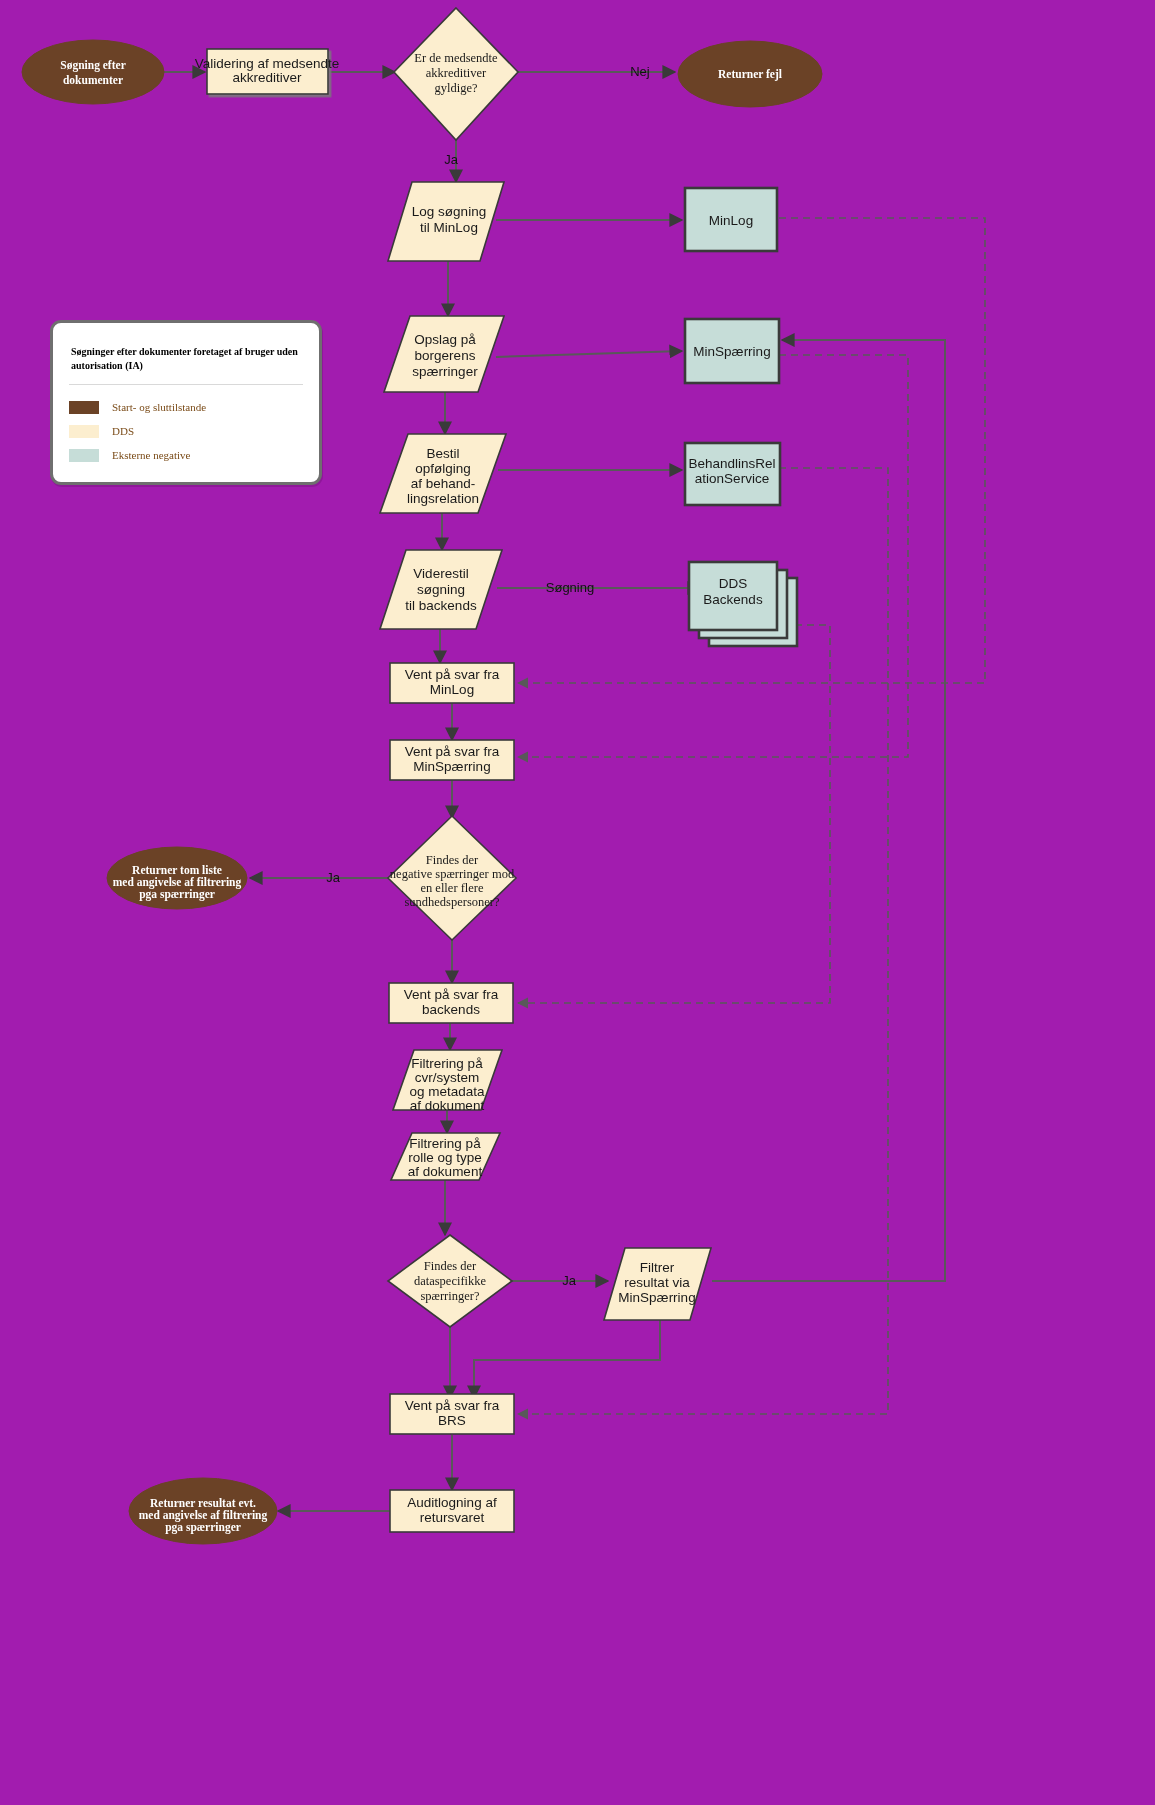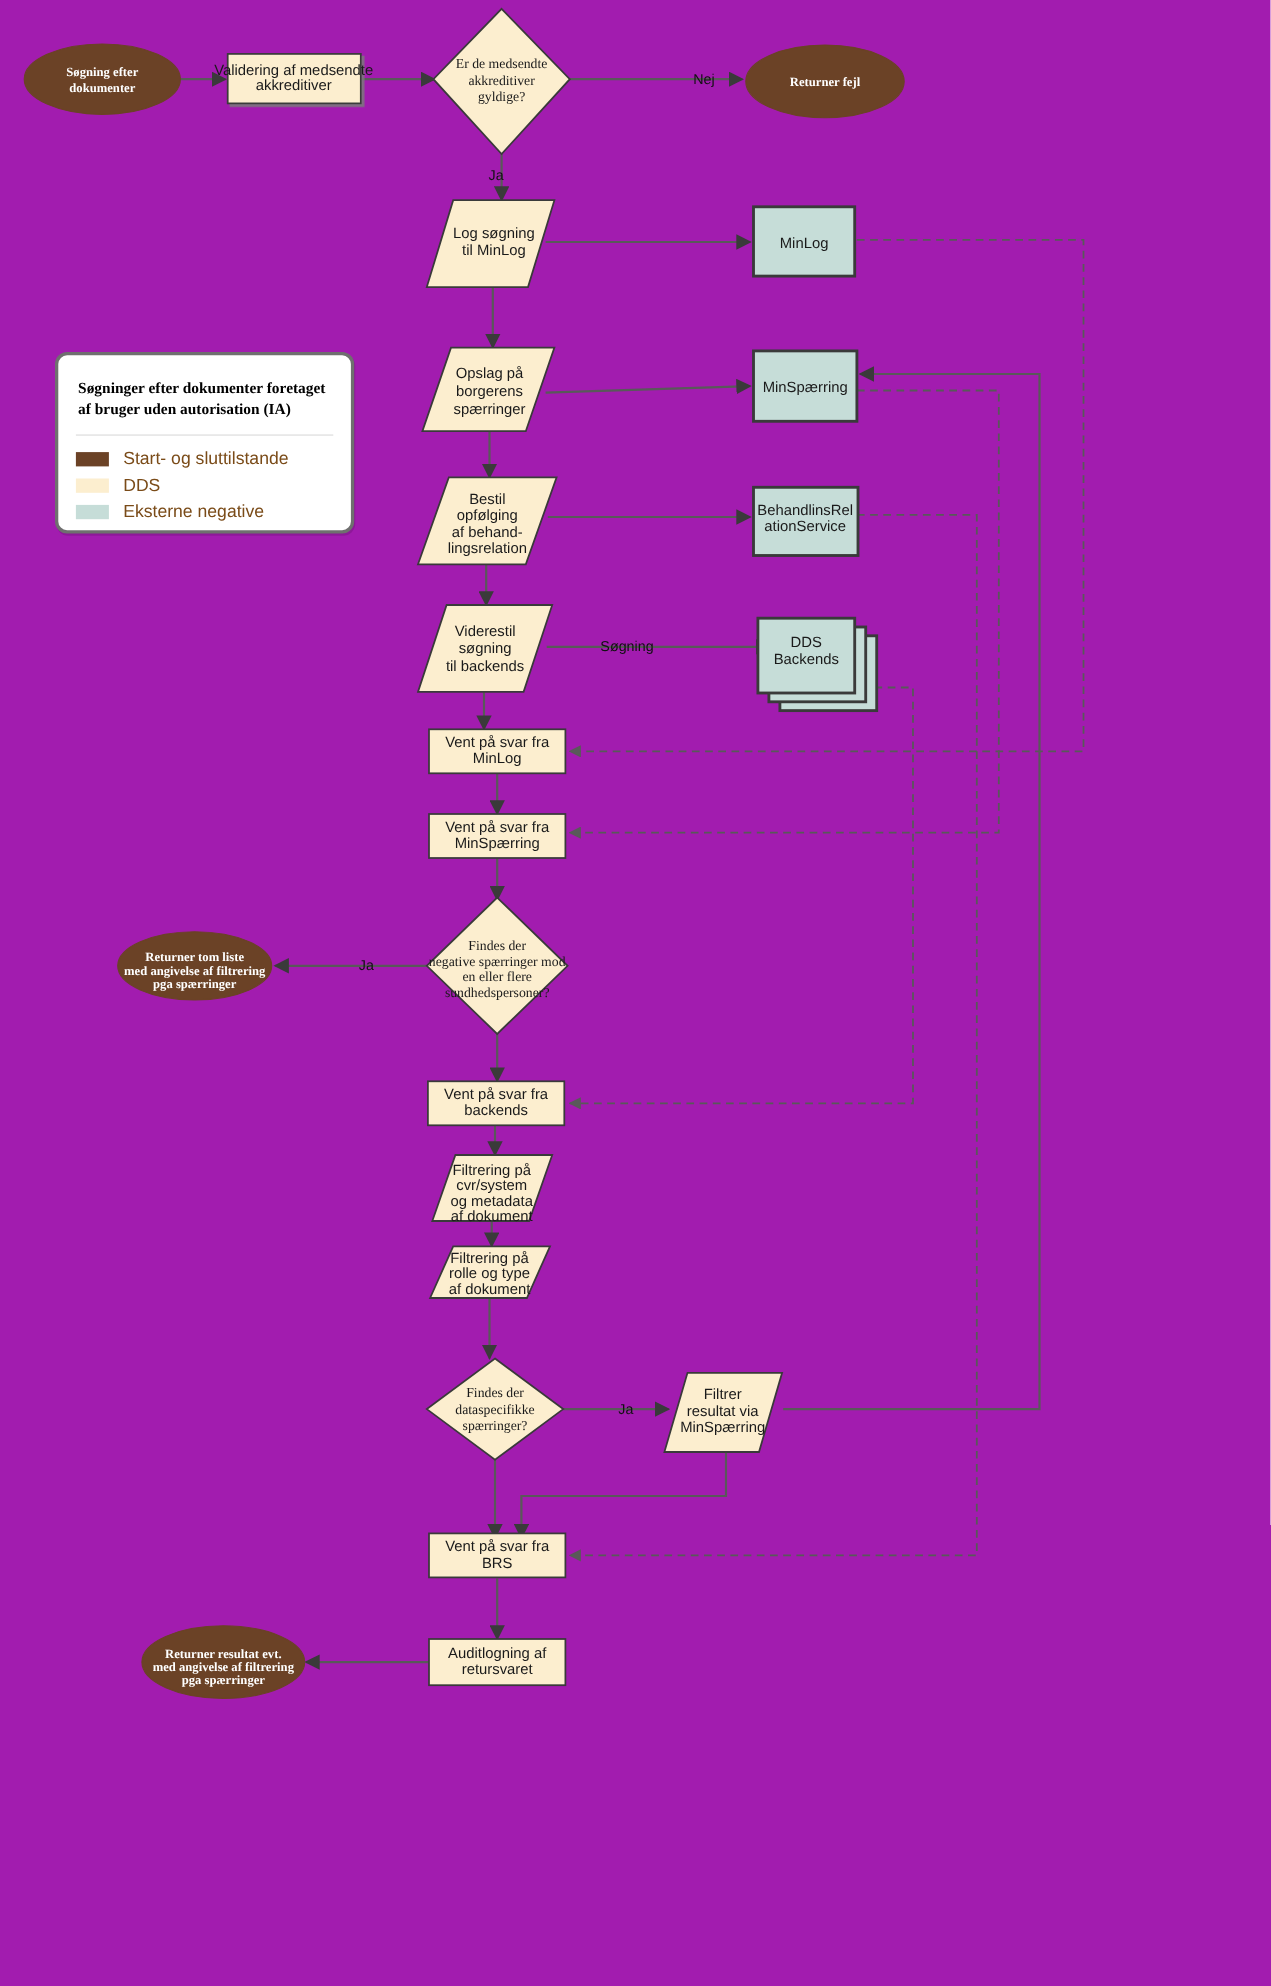--- a/index.html
+++ b/index.html
@@ -12,28 +12,28 @@
   .term-label{font-family:"Liberation Serif",serif;font-weight:bold;font-size:11.5px;fill:#ffffff;}
   .edge-label{font-family:"Liberation Sans",sans-serif;font-size:13px;fill:#111;}
   .diamond-label{font-family:"Liberation Serif",serif;font-size:12.5px;fill:#1a1a1a;}
 
   .legend-box{
     position:absolute;left:50px;top:320px;width:272px;height:165px;
     background:#ffffff;border:3px solid #6f6f6f;border-radius:11px;
     box-sizing:border-box;box-shadow:1px 2px 0 rgba(0,0,0,.12);
   }
   .legend-title{
-    font-family:"Liberation Serif",serif;font-weight:bold;font-size:14px;
+    font-family:"Liberation Serif",serif;font-weight:bold;font-size:10px;
     color:#000;line-height:1.35;padding:22px 18px 0 18px;
   }
   .legend-rule{height:1px;background:#d9d9d9;margin:12px 16px 0 16px;}
   .legend-rows{padding:10px 16px 0 16px;}
   .legend-row{display:flex;align-items:center;height:24px;margin-bottom:0px;}
   .legend-swatch{width:30px;height:13px;margin-right:13px;flex:0 0 auto;}
-  .legend-text{font-family:Liberation Sans, sans-serif;font-size:16px;color:#7a4b18;}
+  .legend-text{font-family:Liberation Serif, serif;font-size:11px;color:#7a4b18;}
 </style>
 </head>
 <body>
 
 <div id="stage">
 
   <svg id="canvas" viewBox="0 0 1155 1805">
     <defs>
       <marker id="arrow" viewBox="0 0 10 10" refX="9" refY="5" markerWidth="7" markerHeight="7" orient="auto-start-reverse">
         <path d="M 0 0 L 10 5 L 0 10 z" fill="#3a3a3a"></path>

